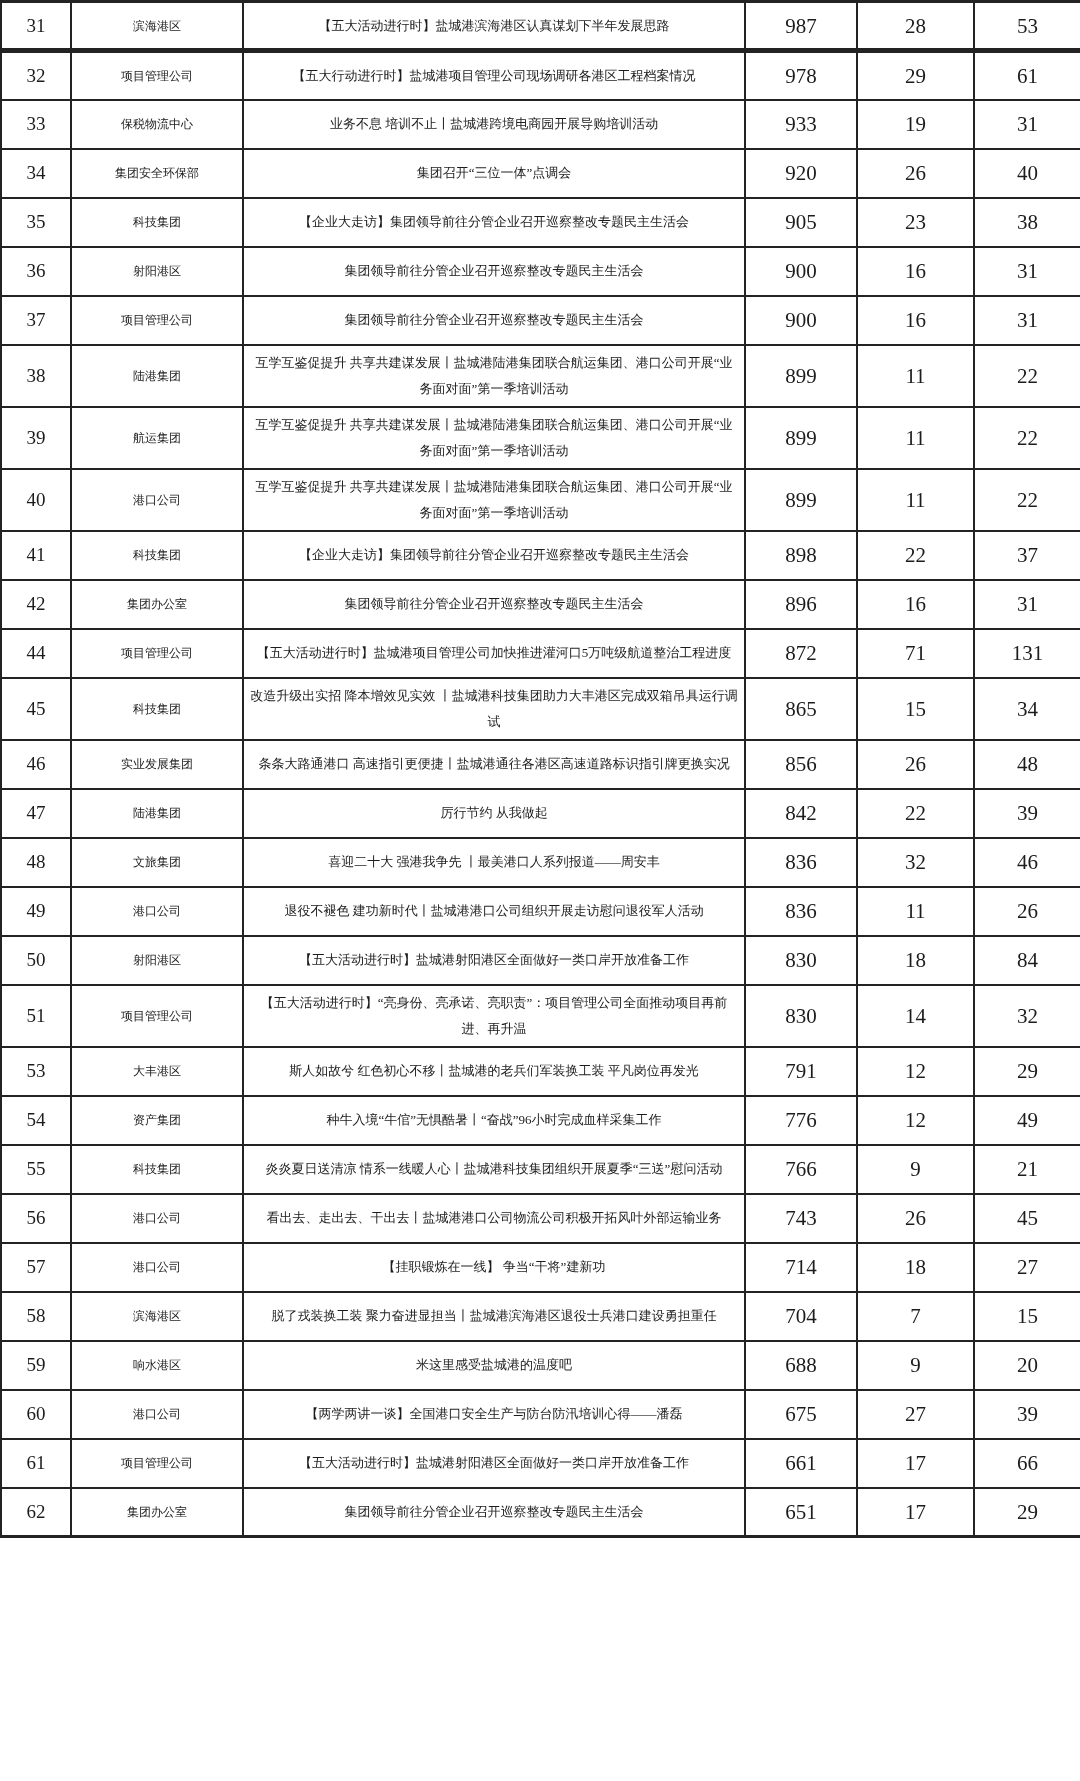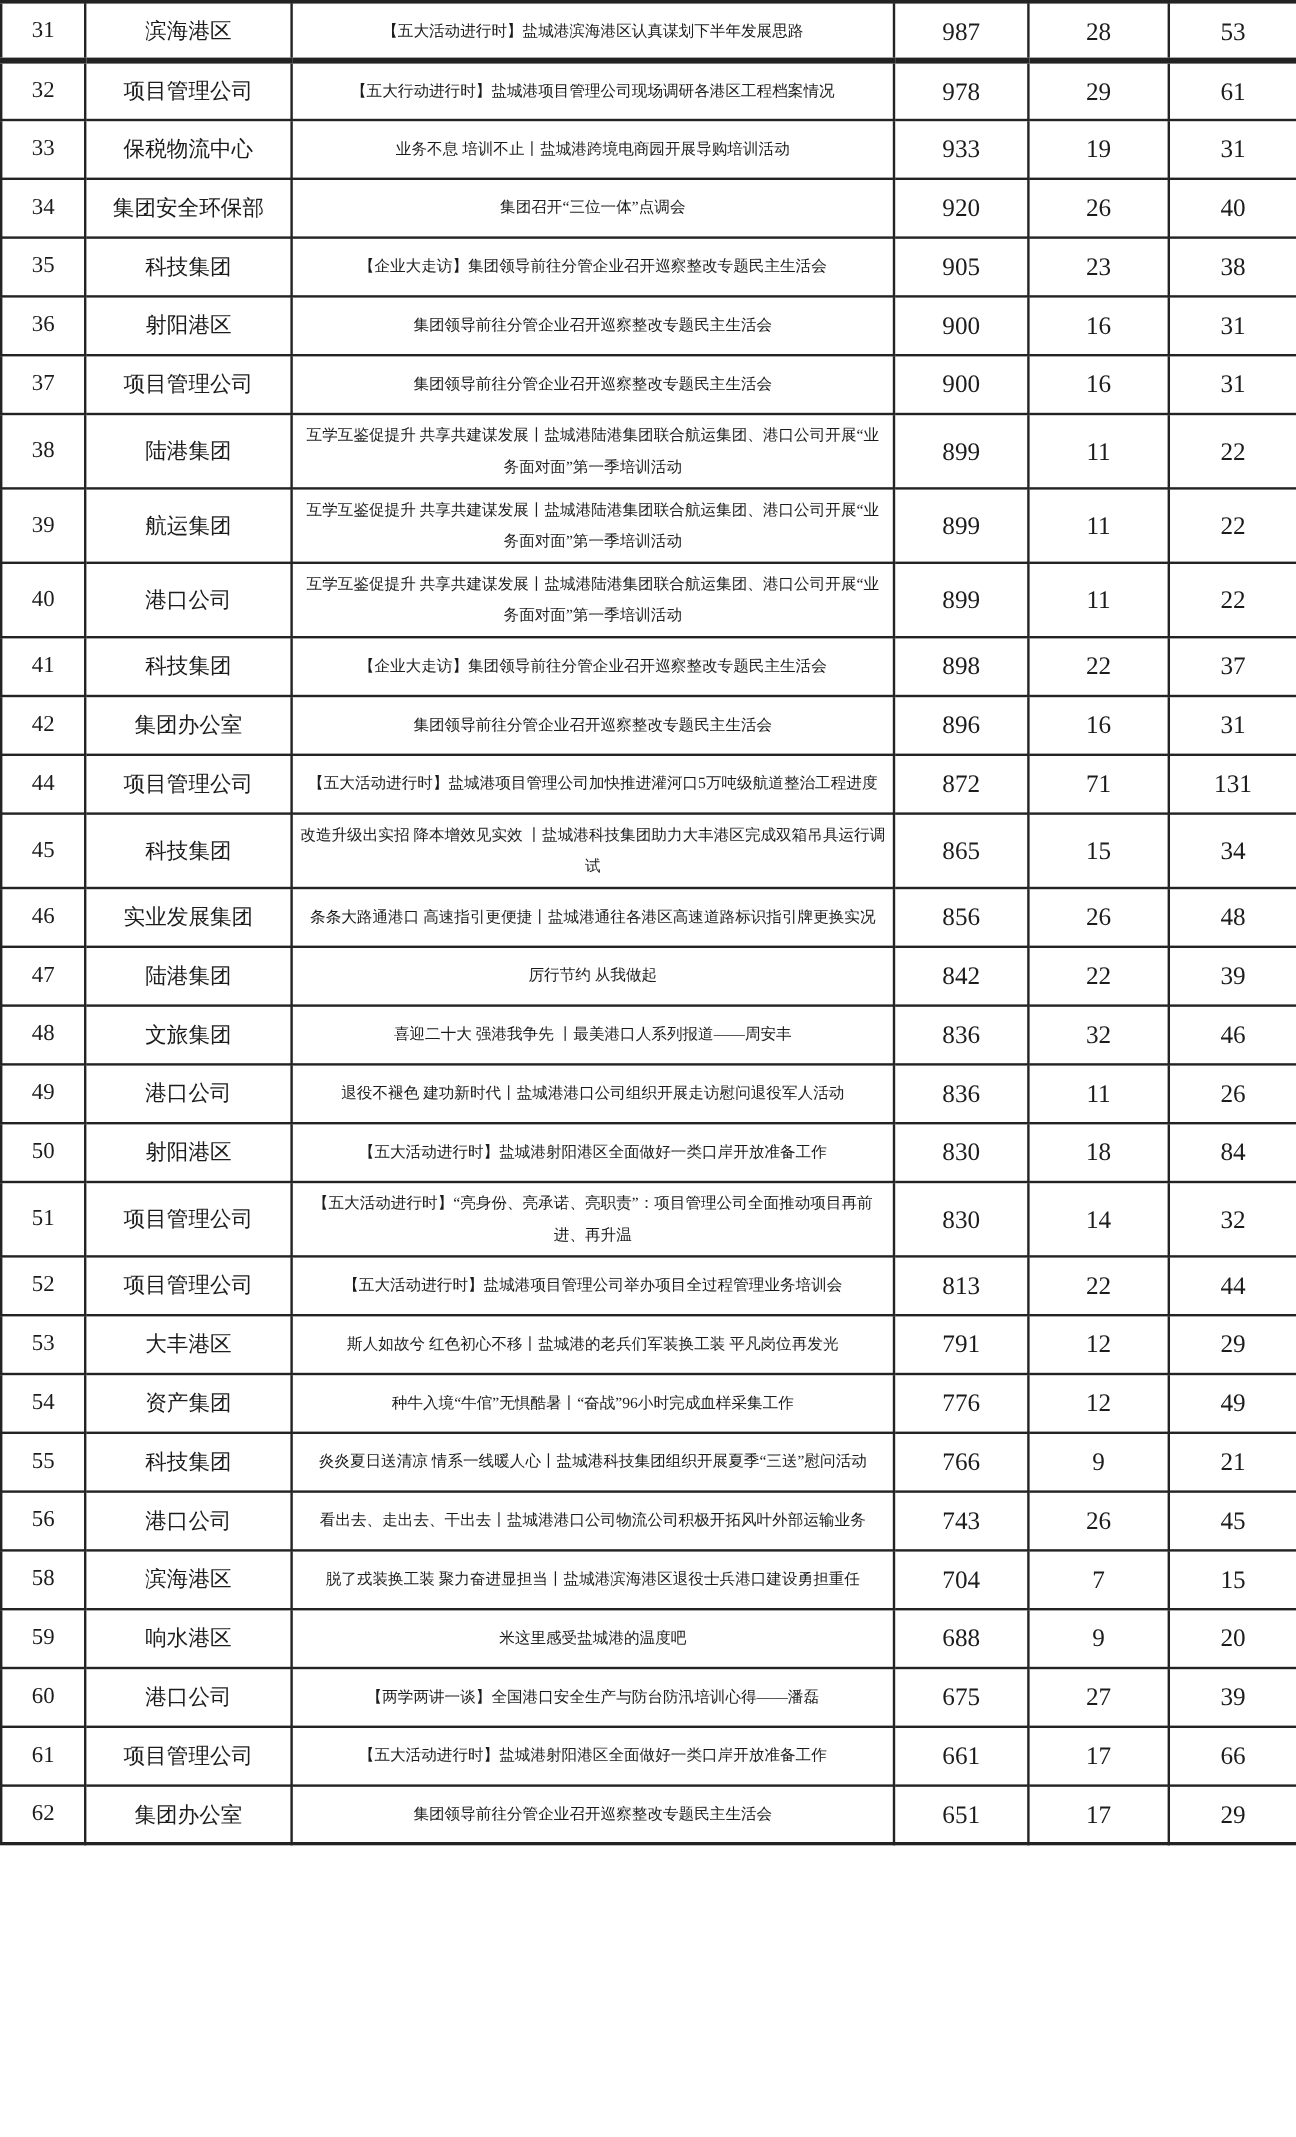--- a/index.html
+++ b/index.html
@@ -23,21 +23,21 @@
     border: 2px solid #232323;
     text-align: center;
     vertical-align: middle;
     color: #1c1c1c;
     padding: 4px 6px;
     line-height: 26px;
     overflow: hidden;
   }
   table.stats tr { height: 49px; }
   td.rank   { font-size: 19px; }
-  td.org    { font-size: 18px; padding-left: 2px; padding-right: 2px; margin-left: 20px; }
+  td.org    { font-size: 12px; padding-left: 2px; padding-right: 2px; margin-left: 20px; }
   td.title  { font-size: 13px; padding-left: 8px; padding-right: 8px; }
   td.num    { font-size: 21px; }
   tr.thick-bottom td { border-bottom-width: 5px; }
   td.muted  { color: #8f8f8f; }
 </style>
 </head>
 <body>
 
 <div class="page">
   <table class="stats">
@@ -204,28 +204,20 @@
         </tr>
         <tr>
           <td class="rank">51</td>
           <td class="org">项目管理公司</td>
           <td class="title">【五大活动进行时】“亮身份、亮承诺、亮职责”：项目管理公司全面推动项目再前进、再升温</td>
           <td class="num">830</td>
           <td class="num">14</td>
           <td class="num">32</td>
         </tr>
         <tr>
-          <td class="rank">52</td>
-          <td class="org">项目管理公司</td>
-          <td class="title">【五大活动进行时】盐城港项目管理公司举办项目全过程管理业务培训会</td>
-          <td class="num">813</td>
-          <td class="num">22</td>
-          <td class="num">44</td>
-        </tr>
-        <tr>
           <td class="rank">53</td>
           <td class="org">大丰港区</td>
           <td class="title">斯人如故兮 红色初心不移丨盐城港的老兵们军装换工装 平凡岗位再发光</td>
           <td class="num">791</td>
           <td class="num">12</td>
           <td class="num">29</td>
         </tr>
         <tr>
           <td class="rank">54</td>
           <td class="org">资产集团</td>
@@ -244,20 +236,28 @@
         </tr>
         <tr>
           <td class="rank">56</td>
           <td class="org">港口公司</td>
           <td class="title">看出去、走出去、干出去丨盐城港港口公司物流公司积极开拓风叶外部运输业务</td>
           <td class="num">743</td>
           <td class="num">26</td>
           <td class="num">45</td>
         </tr>
         <tr>
+          <td class="rank">57</td>
+          <td class="org">港口公司</td>
+          <td class="title">【挂职锻炼在一线】 争当“干将”建新功</td>
+          <td class="num">714</td>
+          <td class="num">18</td>
+          <td class="num">27</td>
+        </tr>
+        <tr>
           <td class="rank">58</td>
           <td class="org">滨海港区</td>
           <td class="title">脱了戎装换工装 聚力奋进显担当丨盐城港滨海港区退役士兵港口建设勇担重任</td>
           <td class="num">704</td>
           <td class="num">7</td>
           <td class="num">15</td>
         </tr>
         <tr>
           <td class="rank">59</td>
           <td class="org">响水港区</td>

